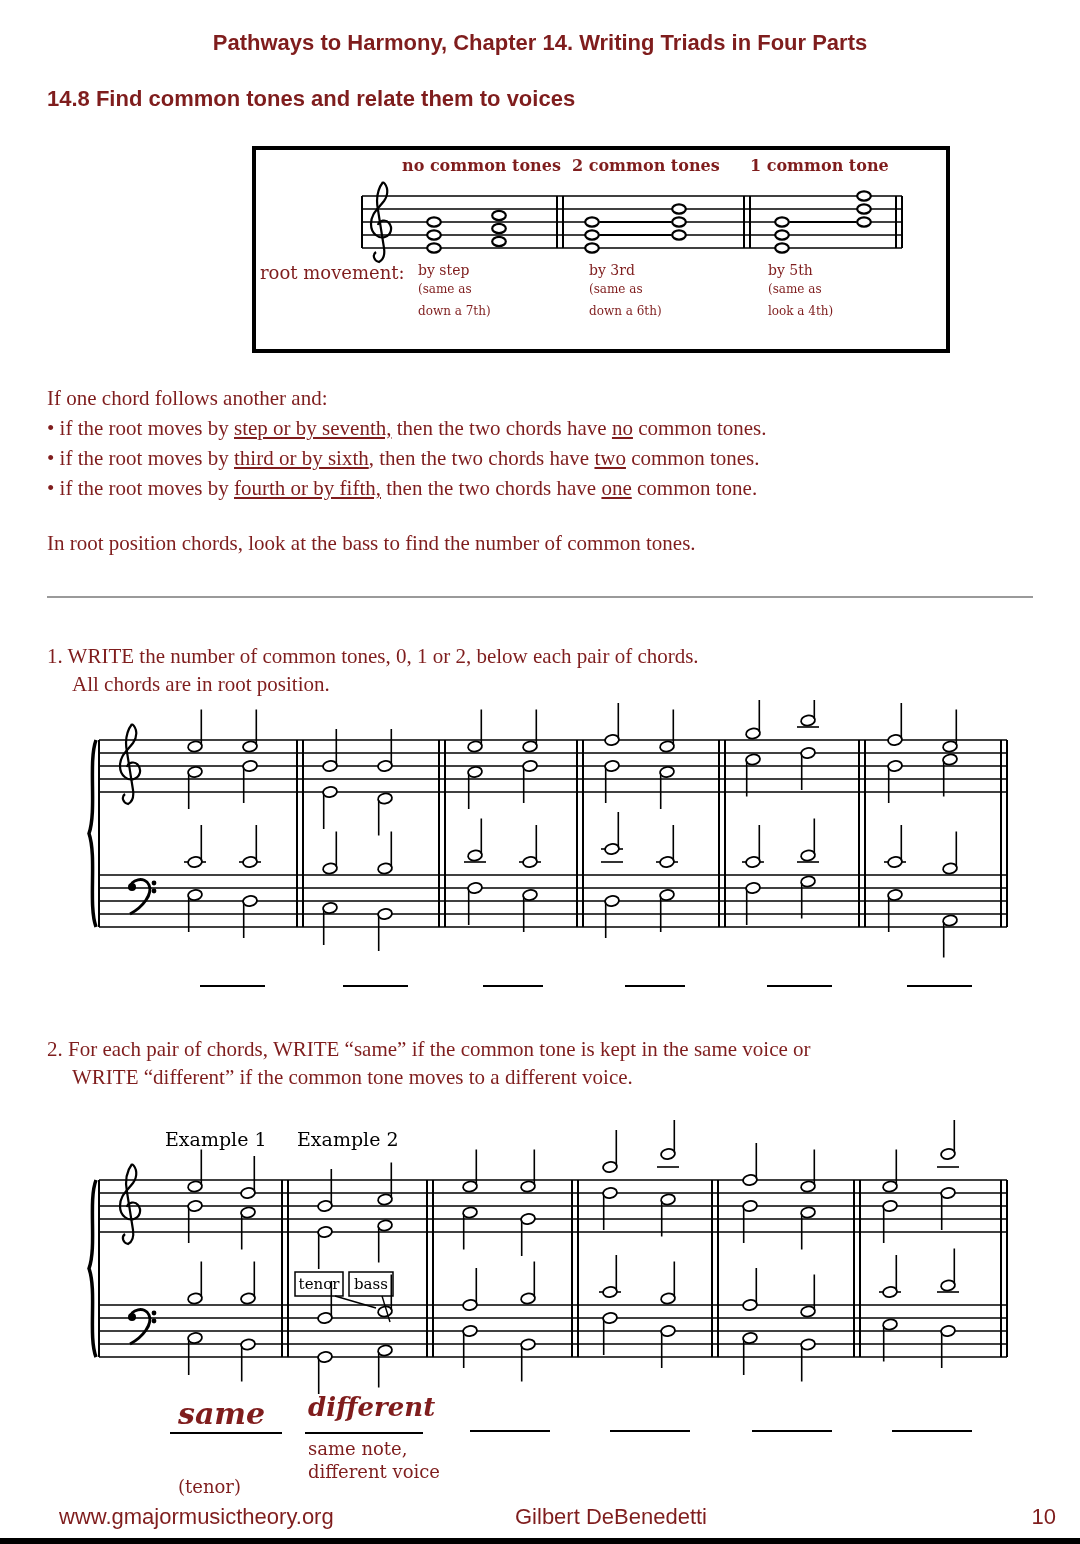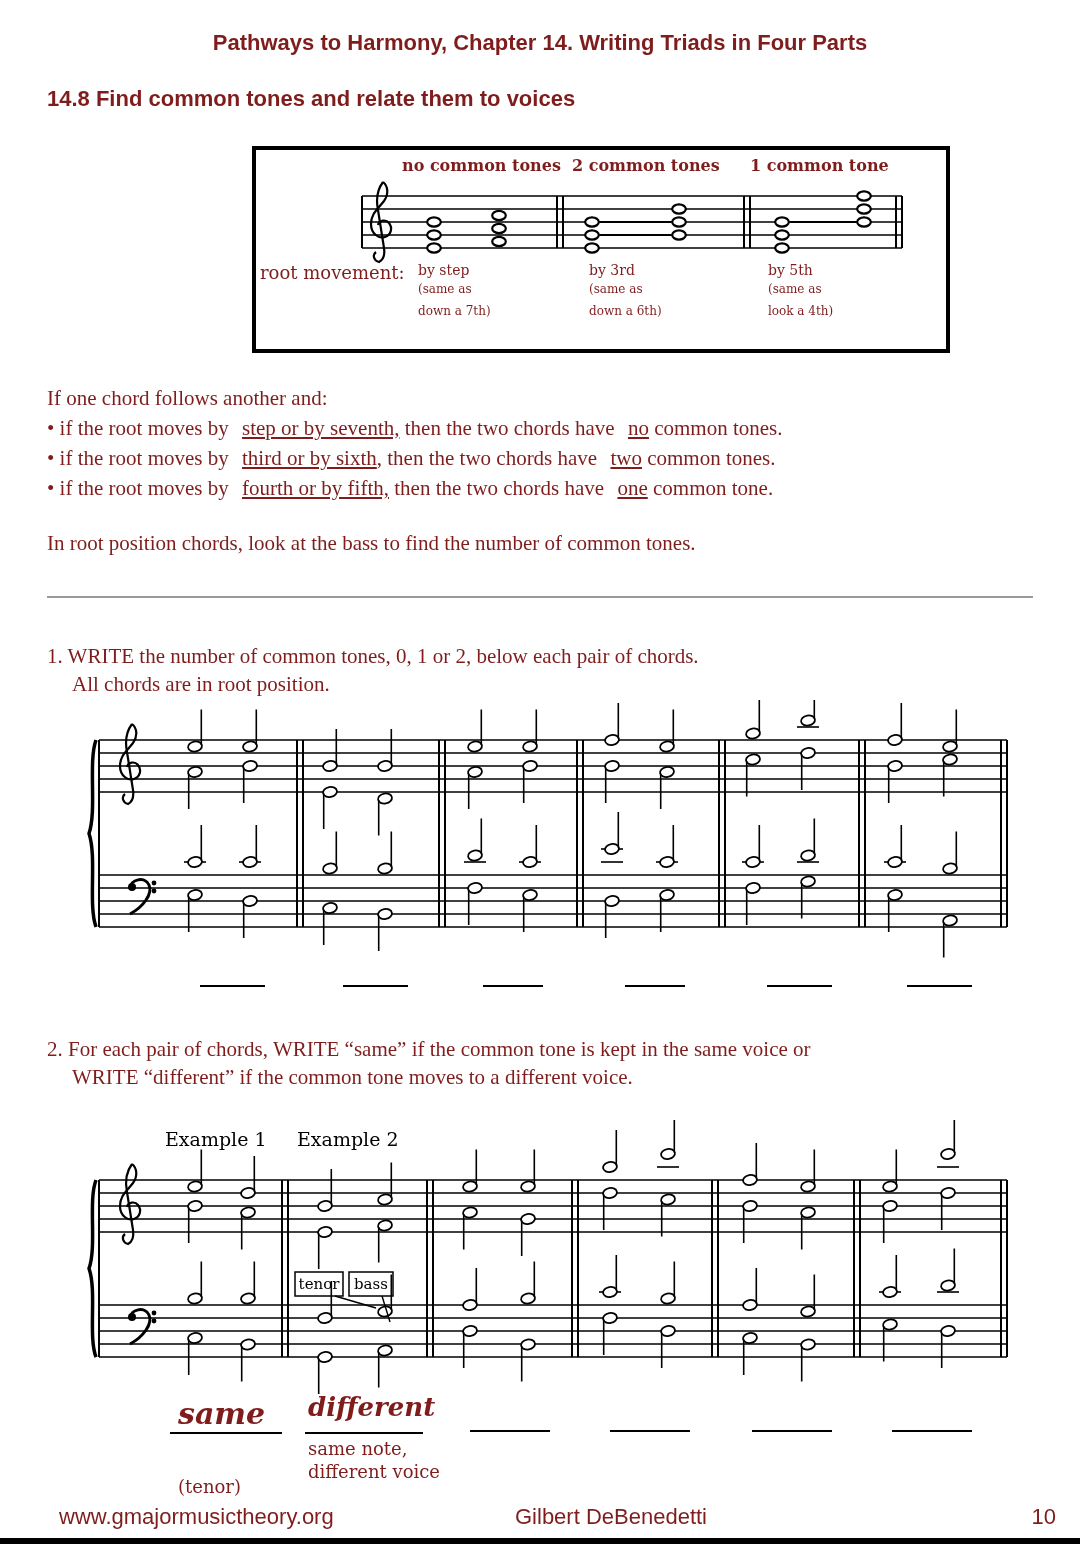--- a/index.html
+++ b/index.html
@@ -25,21 +25,21 @@
     font-family:"DejaVu Serif", serif; font-weight:bold; font-size:16px; }
   .fig-label { position:absolute; white-space:nowrap; }
   .fig-staff-svg { position:absolute; top:28px; left:0; }
   .fig-root-row { position:absolute; top:112px; left:0; width:100%; height:90px;
     font-family:"DejaVu Serif", serif; font-size:18px; }
   .rm-label { position:absolute; left:4px; top:0; }
   .rm-col { position:absolute; top:0; width:160px; }
   .rm-title { font-size:14px; }
   .rm-sub { font-size:12px; line-height:22px; }
   .bodyline { position:absolute; left:47px; font-size:21px; white-space:nowrap;text-align:right; }
-  .u { text-decoration:underline; text-underline-offset:2px;margin-left:8px; }
+  .u { text-decoration:underline; text-underline-offset:2px; }
   .divider { position:absolute; top:596px; left:47px; width:986px; height:0;
     border-top:2px solid #9a9a9a; }
   .exline { position:absolute; font-size:21px; white-space:nowrap; }
   .blank { position:absolute; height:0; border-bottom:2px solid #000; }
   .hand { position:absolute; font-family:"DejaVu Serif", serif; font-style:italic;
     font-weight:bold; white-space:nowrap; }
   .subnote { position:absolute; font-family:"DejaVu Serif", serif; font-size:18px;
     white-space:nowrap; }
   .footer-item { position:absolute; top:1504px; font-family:"Liberation Sans", sans-serif;
     font-size:22px; white-space:nowrap; }

